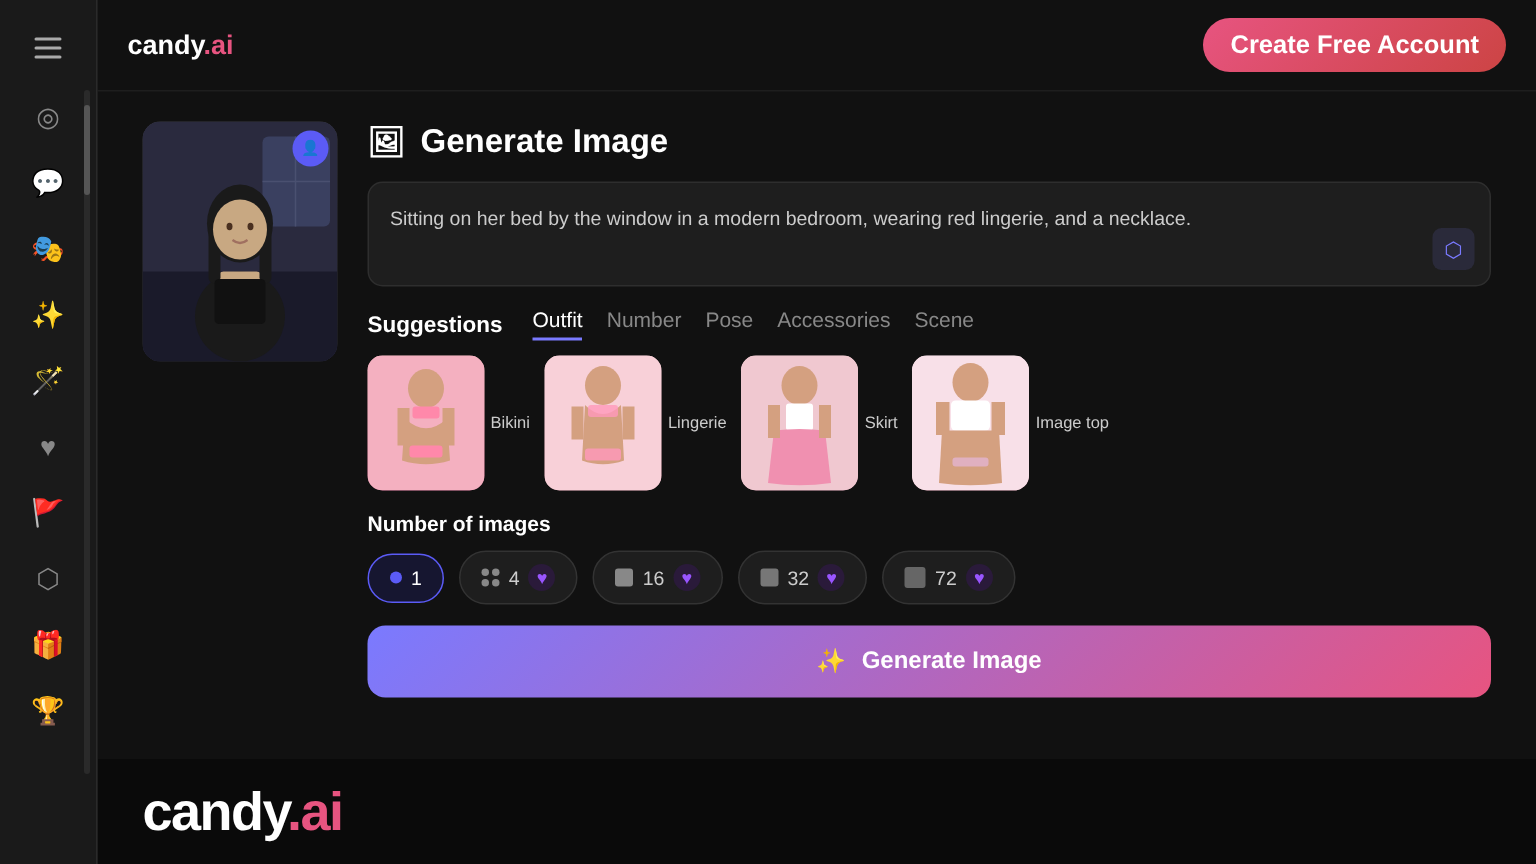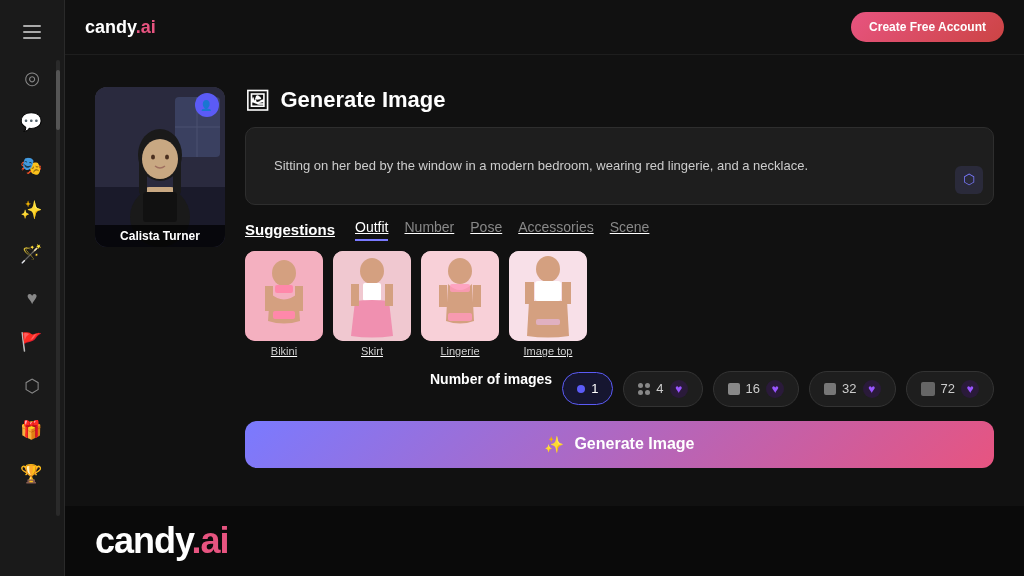--- a/index.html
+++ b/index.html
@@ -81,21 +81,20 @@
       top: 10px;
     }
 
     
     .main {
       flex: 1;
       display: flex;
       flex-direction: column;
       background: #111;
       overflow: hidden;
-      gap: 12px;
     }
 
     
     .header {
       display: flex;
       align-items: center;
       justify-content: space-between;
       padding: 12px 20px;
       border-bottom: 1px solid #1e1e1e;
     }
@@ -104,21 +103,21 @@
       font-weight: 800;
       color: #fff;
     }
     .header-logo .ai { color: #e75480; }
     .create-btn {
       background: linear-gradient(135deg, #e75480, #c44);
       color: #fff;
       border: none;
       border-radius: 20px;
       padding: 8px 18px;
-      font-size: 12px;
+      font-size: 17px;
       font-weight: 600;
       cursor: pointer;
     }
 
     
     .content {
       flex: 1;
       display: flex;
       padding: 20px 30px;
       gap: 20px;
@@ -191,21 +190,21 @@
     }
     .section-title-icon {
       font-size: 20px;
     }
 
     
     .prompt-box {
       background: #1e1e1e;
       border: 1px solid #2e2e2e;
       border-radius: 10px;
-      padding: 28px;
+      padding: 14px;
       font-size: 13px;
       color: #ccc;
       line-height: 1.5;
       position: relative;
       min-height: 70px;
     }
     .prompt-edit-icon {
       position: absolute;
       bottom: 10px;
       right: 10px;
@@ -219,21 +218,20 @@
       cursor: pointer;
       font-size: 14px;
       color: #7a7aff;
     }
 
     
     .suggestions-section {
       display: flex;
       flex-direction: column;
       gap: 10px;
-      text-decoration: underline;
     }
     .suggestions-header {
       display: flex;
       align-items: center;
       gap: 20px;
     }
     .suggestions-label {
       font-size: 15px;
       font-weight: 600;
     }
@@ -251,21 +249,21 @@
       color: #fff;
       border-bottom: 2px solid #7a7aff;
     }
 
     .outfit-grid {
       display: flex;
       gap: 10px;
     }
     .outfit-item {
       display: flex;
-      flex-direction: column;
+      flex-direction: row;
       align-items: center;
       gap: 4px;
       cursor: pointer;
     }
     .outfit-thumb {
       width: 78px;
       height: 90px;
       border-radius: 10px;
       overflow: hidden;
       position: relative;
@@ -291,23 +289,22 @@
     .thumb-leather {
       background: linear-gradient(180deg, #1a1a1a 0%, #2a2a2a 50%, #1a1a1a 100%);
     }
     .thumb-miniskirt {
       background: linear-gradient(180deg, #f8f0f0 0%, #f0e0e0 50%, #e8d0d0 100%);
     }
 
     
     .num-images-section {
       display: flex;
-      flex-direction: row;
+      flex-direction: column;
       gap: 10px;
-      justify-content: flex-end;
     }
     .num-images-label {
       font-size: 14px;
       font-weight: 600;
     }
     .num-options {
       display: flex;
       gap: 10px;
       align-items: center;
     }
@@ -463,21 +460,20 @@
             <ellipse cx="65" cy="72" rx="18" ry="20" fill="#c8a882"></ellipse>
 
             <ellipse cx="58" cy="70" rx="2" ry="2.5" fill="#4a3020"></ellipse>
             <ellipse cx="72" cy="70" rx="2" ry="2.5" fill="#4a3020"></ellipse>
             <path d="M60 79 Q65 83 70 79" stroke="#a07060" stroke-width="1.5" fill="none"></path>
 
             <rect x="48" y="105" width="34" height="30" fill="#111" rx="3"></rect>
           </svg>
           <div class="avatar-badge">👤</div>
         </div>
-        <div class="character-name">Calista Turner</div>
       </div>
     </div>
 
     <div class="generate-panel">
 
       <div class="section-title">
         <span class="section-title-icon">🖼</span>
         <span>Generate Image</span>
       </div>
 
@@ -509,46 +505,46 @@
                 <path d="M25 42 Q39 55 53 42 L55 70 Q39 75 23 70Z" fill="#d4a080"></path>
                 <rect x="28" y="60" width="22" height="8" fill="#ff88aa" rx="2"></rect>
                 <rect x="20" y="35" width="8" height="25" fill="#d4a080"></rect>
                 <rect x="50" y="35" width="8" height="25" fill="#d4a080"></rect>
               </svg>
             </div>
             <span class="outfit-label">Bikini</span>
           </div>
 
           <div class="outfit-item">
-            <div class="outfit-thumb thumb-skirt">
-              <svg viewBox="0 0 78 90" class="svg-figure">
-                <rect width="78" height="90" fill="#f0c8d0"></rect>
-                <ellipse cx="39" cy="20" rx="12" ry="13" fill="#d4a080"></ellipse>
-                <rect x="30" y="32" width="18" height="18" fill="#fff" rx="2"></rect>
-                <path d="M22 50 Q39 48 56 50 L60 85 Q39 88 18 85Z" fill="#f090b0"></path>
-                <rect x="18" y="33" width="8" height="22" fill="#d4a080"></rect>
-                <rect x="52" y="33" width="8" height="22" fill="#d4a080"></rect>
-              </svg>
-            </div>
-            <span class="outfit-label">Skirt</span>
-          </div>
-
-          <div class="outfit-item">
             <div class="outfit-thumb thumb-lingerie">
               <svg viewBox="0 0 78 90" class="svg-figure">
                 <rect width="78" height="90" fill="#f8d0d8"></rect>
                 <ellipse cx="39" cy="20" rx="12" ry="13" fill="#d4a080"></ellipse>
                 <path d="M27 33 Q39 45 51 33 L53 70 Q39 75 25 70Z" fill="#d4a080"></path>
                 <rect x="29" y="33" width="20" height="8" fill="#ff99bb" rx="2" opacity="0.8"></rect>
                 <rect x="27" y="62" width="24" height="8" fill="#ff99bb" rx="2" opacity="0.8"></rect>
                 <rect x="18" y="34" width="8" height="22" fill="#d4a080"></rect>
                 <rect x="52" y="34" width="8" height="22" fill="#d4a080"></rect>
               </svg>
             </div>
             <span class="outfit-label">Lingerie</span>
+          </div>
+
+          <div class="outfit-item">
+            <div class="outfit-thumb thumb-skirt">
+              <svg viewBox="0 0 78 90" class="svg-figure">
+                <rect width="78" height="90" fill="#f0c8d0"></rect>
+                <ellipse cx="39" cy="20" rx="12" ry="13" fill="#d4a080"></ellipse>
+                <rect x="30" y="32" width="18" height="18" fill="#fff" rx="2"></rect>
+                <path d="M22 50 Q39 48 56 50 L60 85 Q39 88 18 85Z" fill="#f090b0"></path>
+                <rect x="18" y="33" width="8" height="22" fill="#d4a080"></rect>
+                <rect x="52" y="33" width="8" height="22" fill="#d4a080"></rect>
+              </svg>
+            </div>
+            <span class="outfit-label">Skirt</span>
           </div>
 
           <div class="outfit-item">
             <div class="outfit-thumb thumb-croptop">
               <svg viewBox="0 0 78 90" class="svg-figure">
                 <rect width="78" height="90" fill="#f8e0e8"></rect>
                 <ellipse cx="39" cy="18" rx="12" ry="13" fill="#d4a080"></ellipse>
                 <rect x="26" y="30" width="26" height="20" fill="#fff" rx="3"></rect>
                 <path d="M20 50 L58 50 L60 85 Q39 88 18 85Z" fill="#d4a080"></path>
                 <rect x="16" y="31" width="9" height="22" fill="#d4a080"></rect>

